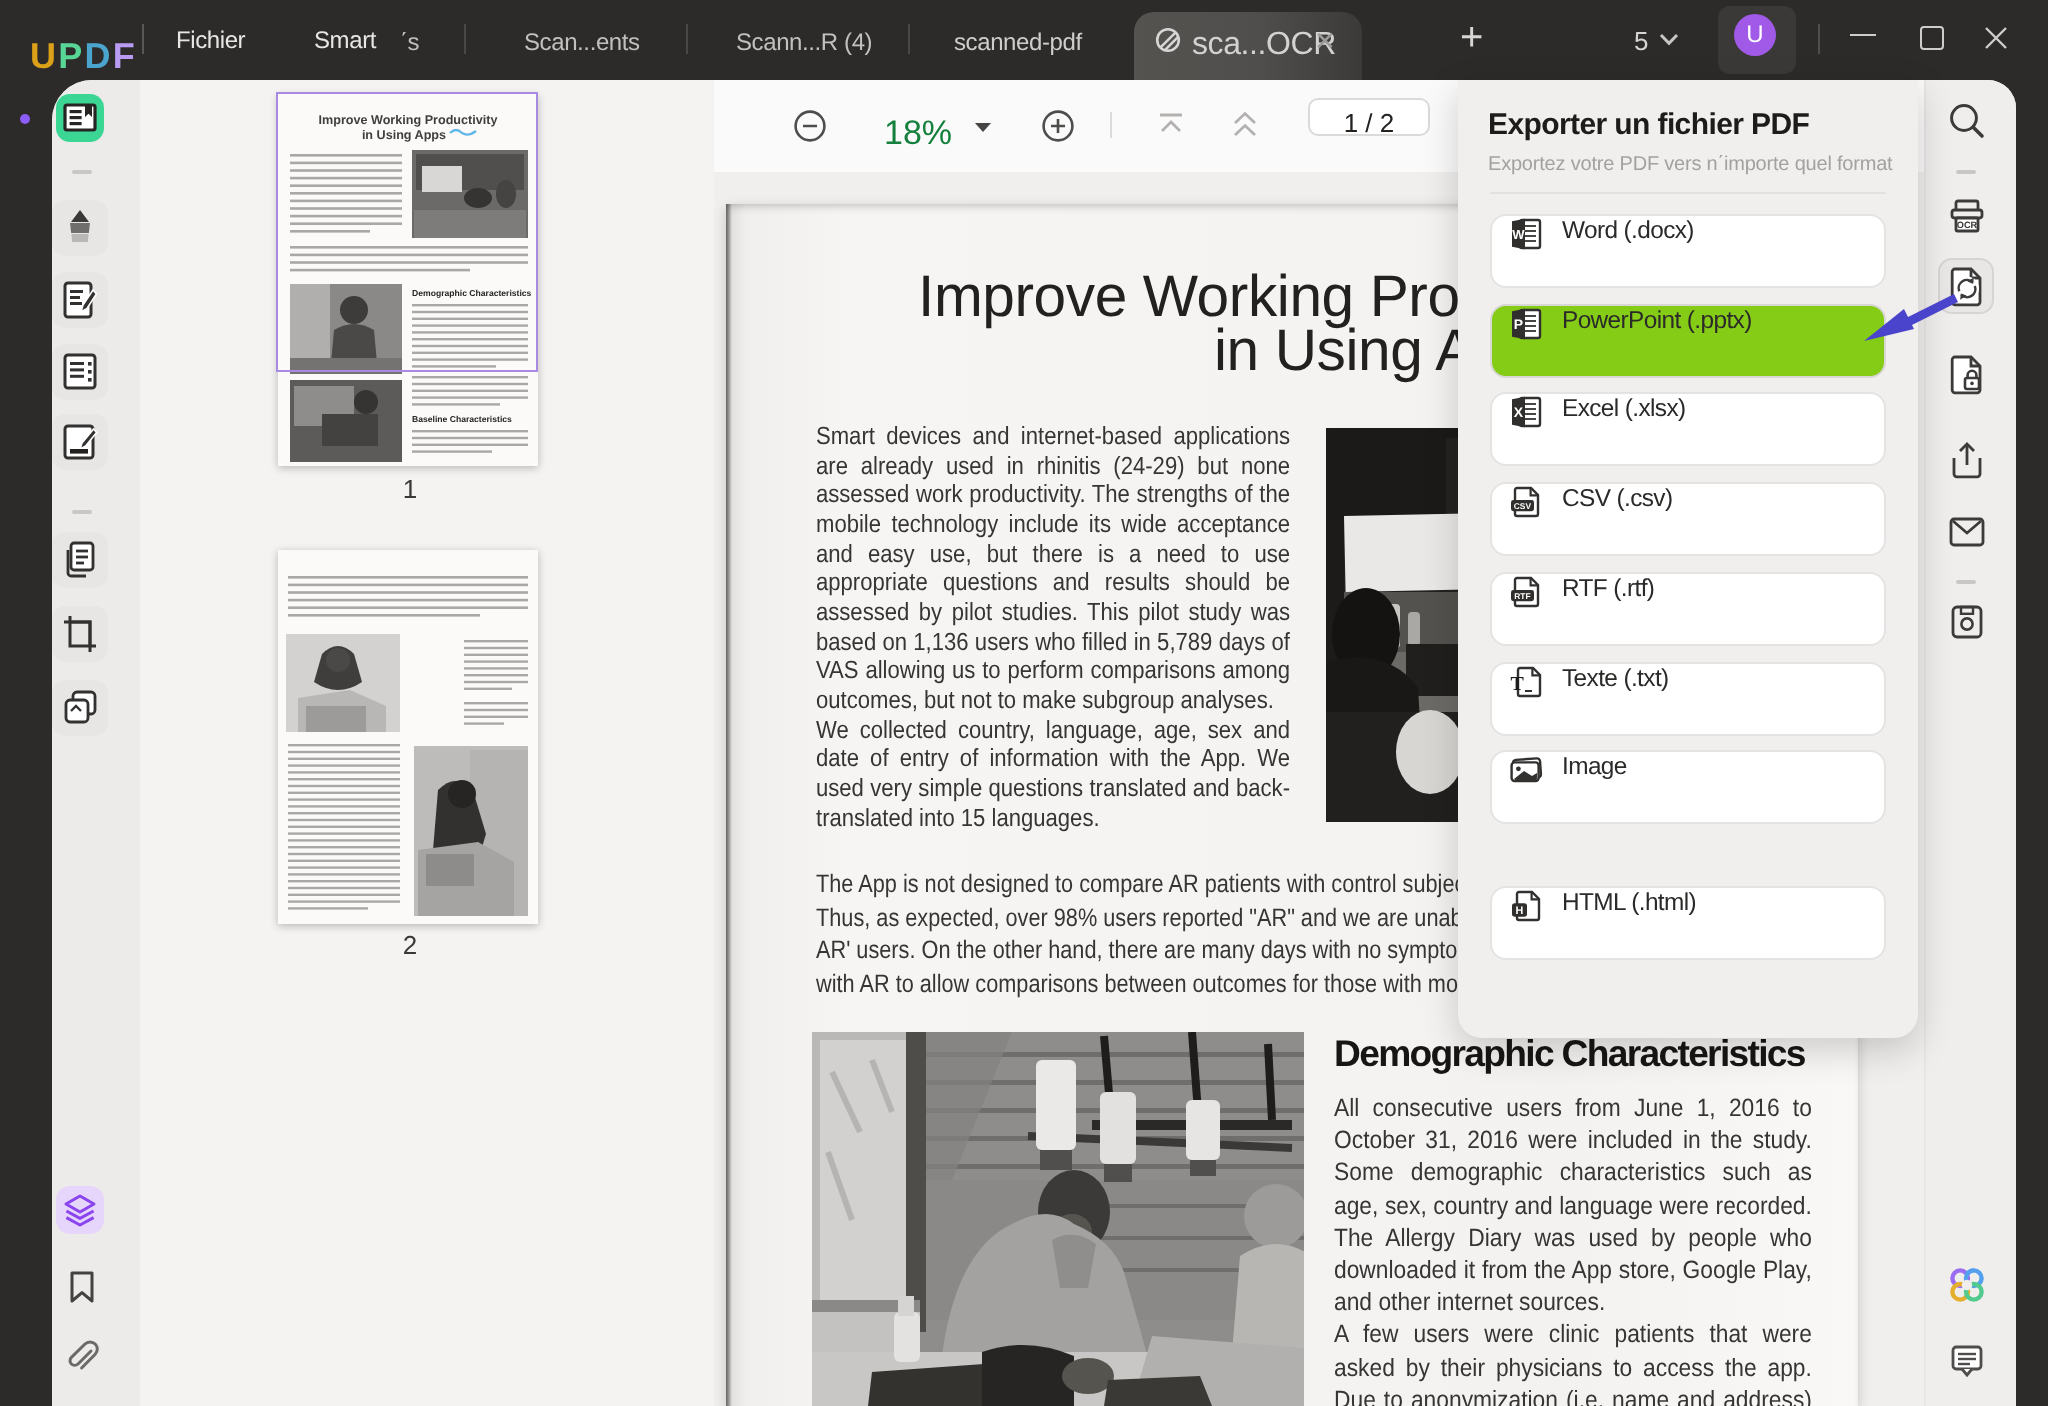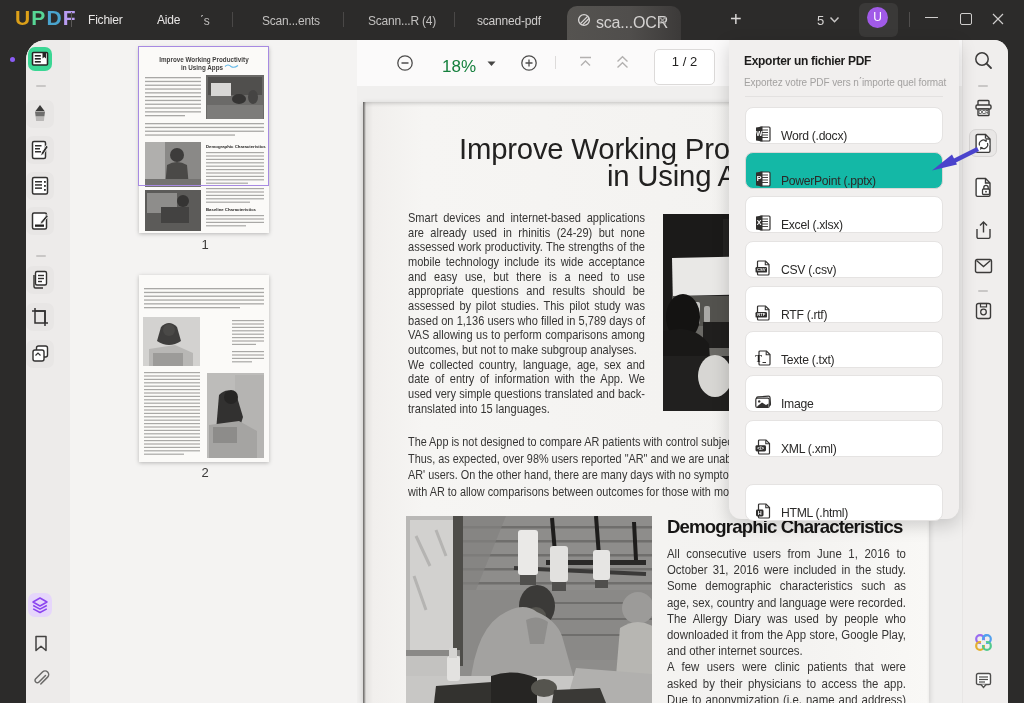--- a/index.html
+++ b/index.html
@@ -1,20 +1,20 @@
 <!DOCTYPE html>
 <html><head><meta charset="utf-8">
 <style>
   html,body{margin:0;padding:0;}
   body{width:1024px;height:703px;overflow:hidden;position:relative;
        background:#2c2b2a;font-family:"Liberation Sans",sans-serif;}
   .abs{position:absolute;}
   
   #titlebar{left:0;top:0;width:1024px;height:40px;background:#2c2b2a;color:#d6d4d3;}
-  .logo{left:15px;top:6px;font-size:21px;font-weight:bold;letter-spacing:1.1px;}
+  .logo{left:15px;top:18px;font-size:18px;font-weight:bold;letter-spacing:1.1px;}
   .menu{top:13px;font-size:12px;letter-spacing:-0.2px;color:#e8e6e5;}
   .tabtxt{top:13.5px;font-size:12px;letter-spacing:-0.2px;color:#c2c0bf;}
   .vsep{width:1px;background:#5a5857;}
   #activetab{left:567px;top:6px;width:114px;height:34px;border-radius:10px 10px 0 0;
      background:linear-gradient(90deg,#555350 0%,#504e4c 55%,#3c3a39 100%);}
   
   #shell{left:26px;top:40px;width:982px;height:663px;background:#f1efee;
      border-radius:20px 14px 0 0;overflow:hidden;}
   #leftrail{left:0;top:0;width:44px;height:663px;background:#edebea;}
   #thumbpanel{left:44px;top:0;width:287px;height:663px;background:#f4f3f2;}
@@ -25,38 +25,38 @@
   .sep{height:2px;border-radius:1px;background:#c9c7c6;}
   
   #page{left:363px;top:102px;width:566px;height:601px;
      background:linear-gradient(90deg,#6e6c6a 0px,#8a8886 1px,#e3e1df 3px,#f1efed 10px,#f6f5f3 60px,#f3f2f0 420px,#f9f8f6 100%);
      box-shadow:0 2px 6px rgba(0,0,0,.18), inset 0 3px 4px -2px rgba(0,0,0,.22);}
   .doc{color:#2e2d2c;}
   
   #panel{left:729px;top:40px;width:230px;height:479px;background:#f1efee;
      border-radius:0 0 12px 12px;box-shadow:0 6px 18px rgba(0,0,0,.18);}
   .card{left:16px;width:198px;height:37px;background:#fff;border:1px solid #e5e3e2;
-     border-radius:8px;box-sizing:border-box;display:flex;align-items:flex-end;}
-  .card.sel{background:#14b8a6;border-color:#d9d7d6;}
+     border-radius:8px;box-sizing:border-box;display:flex;align-items:flex-start;}
+  .card.sel{background:#84cc16;border-color:#d9d7d6;}
   .card .ic{margin-left:8px;width:18px;height:18px;flex:0 0 18px;}
   .card .lbl{margin-left:9px;font-size:12.2px;letter-spacing:-0.3px;color:#2b2a29;}
   .jl{text-align:justify;text-align-last:justify;white-space:nowrap;color:#363534;}
   .jll{text-align:left;text-align-last:left;white-space:nowrap;color:#363534;}
   #para1 div{font-size:12.4px;line-height:14.65px;}
   #para2 div{font-size:12.6px;line-height:16.5px;}
   #para3 div{font-size:12.5px;line-height:16.2px;}
   .th{position:absolute;background:#fdfcfb;box-shadow:0 1px 4px rgba(0,0,0,.25);}
 </style></head>
 <body>
 
 <div class="abs" id="titlebar">
   <div class="abs logo"><span style="color:#dca019">U</span><span style="color:#57d695">P</span><span style="color:#4aa4cd">D</span><span style="color:#b99cf2">F</span></div>
   <div class="abs vsep" style="left:71px;top:12px;height:15px;"></div>
   <div class="abs menu" style="left:88px;">Fichier</div>
-  <div class="abs menu" style="left:157px;">Aide</div>
+  <div class="abs menu" style="left:157px;">Smart</div>
   <div class="abs tabtxt" style="left:200px;">΄s</div>
   <div class="abs vsep" style="left:232px;top:12px;height:15px;background:#4a4847;"></div>
   <div class="abs tabtxt" style="left:262px;">Scan...ents</div>
   <div class="abs vsep" style="left:343px;top:12px;height:15px;background:#4a4847;"></div>
   <div class="abs tabtxt" style="left:368px;">Scann...R (4)</div>
   <div class="abs vsep" style="left:454px;top:12px;height:15px;background:#4a4847;"></div>
   <div class="abs tabtxt" style="left:477px;color:#cfcdcc;">scanned-pdf</div>
   <div class="abs" id="activetab"></div>
   <svg class="abs" style="left:577px;top:13px;" width="15" height="14" viewBox="0 0 15 14">
     <circle cx="7" cy="7" r="5.4" fill="none" stroke="#d8d6d5" stroke-width="1.3"></circle>
@@ -104,21 +104,21 @@
     </svg>
   <div class="abs vsep" style="left:529px;top:16px;height:13px;background:#dddbda;"></div>
   <svg class="abs" style="left:553px;top:16px;" width="13" height="13" viewBox="0 0 13 13">
     <line x1="1" y1="1.5" x2="12" y2="1.5" stroke="#b3b1b0" stroke-width="1.4"></line>
     <path d="M2 9.5 L6.5 5 L11 9.5" fill="none" stroke="#b3b1b0" stroke-width="1.4"></path>
     </svg>
   <svg class="abs" style="left:590px;top:15px;" width="13" height="15" viewBox="0 0 13 15">
     <path d="M1.5 6.5 L6.5 1.8 L11.5 6.5" fill="none" stroke="#b3b1b0" stroke-width="1.4"></path>
     <path d="M1.5 12.5 L6.5 7.8 L11.5 12.5" fill="none" stroke="#b3b1b0" stroke-width="1.4"></path>
     </svg>
-  <div class="abs" style="left:628px;top:9px;width:61px;height:36px;background:#fff;border:1px solid #dcdad9;border-radius:5px;box-sizing:border-box;text-align:center;font-size:13px;color:#232221;line-height:24px;">1 / 2</div>
+  <div class="abs" style="left:628px;top:9px;width:61px;height:19px;background:#fff;border:1px solid #dcdad9;border-radius:5px;box-sizing:border-box;text-align:center;font-size:13px;color:#232221;line-height:24px;">1 / 2</div>
 
   <div class="abs" style="left:2px;top:7px;width:24px;height:24px;border-radius:7px;background:#3bd694;"></div>
   <svg class="abs" style="left:5px;top:10px;" width="18" height="18" viewBox="0 0 18 18">
     <rect x="1.5" y="2.5" width="15" height="12.5" rx="1" fill="#fff" stroke="#262524" stroke-width="1.6"></rect>
     <rect x="3.8" y="5" width="6" height="1.6" fill="#262524"></rect>
     <rect x="3.8" y="8" width="6" height="1.6" fill="#262524"></rect>
     <rect x="3.8" y="11" width="6" height="1.6" fill="#262524"></rect>
     <path d="M11.5 2.5 h3.5 v6 l-1.75 -1.6 l-1.75 1.6 Z" fill="#262524"></path>
     </svg>
   <div class="abs sep" style="left:10px;top:45px;width:10px;"></div>
@@ -498,21 +498,21 @@
     <rect x="96" y="100" width="29" height="83" fill="#b5b4b2"></rect>
     <path d="M80 120 q10 -10 18 2 l6 20 l-8 26 l-20 0 Z" fill="#323130"></path>
     <circle cx="92" cy="122" r="7" fill="#262524"></circle>
     <path d="M70 150 l30 -4 l18 10 l0 27 l-48 0 Z" fill="#a5a4a2"></path>
     <rect x="74" y="152" width="24" height="16" fill="#8d8c8a"></rect>
   </svg>
 </div>
 <div class="abs" style="left:199px;top:465px;width:12px;text-align:center;font-size:13px;color:#3a3938;">2</div>
 
 <div class="abs" id="panel">
-  <div class="abs" style="left:15px;top:13.5px;font-size:12px;letter-spacing:-0.3px;font-weight:bold;color:#1d1c1b;">Exporter un fichier PDF</div>
+  <div class="abs" style="left:15px;top:13.5px;font-size:15px;letter-spacing:-0.3px;font-weight:bold;color:#1d1c1b;">Exporter un fichier PDF</div>
   <div class="abs" style="left:15px;top:37px;font-size:10px;letter-spacing:-0.1px;color:#a3a1a0;white-space:nowrap;">Exportez votre PDF vers n΄importe quel format</div>
   <div class="abs" style="left:16px;top:56px;width:198px;height:1px;background:#e3e1e0;"></div>
   <div class="abs card" style="top:67px;">
       <span class="ic" id="icW"><svg width="18" height="18" viewBox="0 0 18 18">
 <rect x="6" y="2" width="10" height="14" rx="1" fill="#fff" stroke="#323130" stroke-width="1.2"></rect>
 <line x1="8" y1="5" x2="14" y2="5" stroke="#323130" stroke-width="0.9"></line>
 <line x1="8" y1="7.5" x2="14" y2="7.5" stroke="#323130" stroke-width="0.9"></line>
 <line x1="8" y1="10" x2="14" y2="10" stroke="#323130" stroke-width="0.9"></line>
 <line x1="8" y1="12.5" x2="14" y2="12.5" stroke="#323130" stroke-width="0.9"></line>
 <path d="M2 2.6 L8.5 1.4 V16.6 L2 15.4 Z" fill="#302f2e"></path>
@@ -573,30 +573,21 @@
     </div>
   <div class="abs card" style="top:335.2px;">
       <span class="ic" id="icIMG"><svg width="18" height="18" viewBox="0 0 18 18">
 <rect x="2.8" y="3.6" width="13.5" height="9.5" rx="1.5" transform="rotate(-4 9 9)" fill="#fff" stroke="#323130" stroke-width="1.2"></rect>
 <rect x="1.8" y="5.2" width="13.5" height="9.3" rx="1.5" fill="#fff" stroke="#323130" stroke-width="1.2"></rect>
 <circle cx="5.2" cy="8.4" r="1.2" fill="#323130"></circle>
 <path d="M3 13.5 L8 9.5 L12 12 L14.5 10.5 V13 a1.5 1.5 0 0 1 -1.5 1.5 H4.5 Z" fill="#323130"></path>
         </svg></span>
       <span class="lbl">Image</span>
     </div>
-  <div class="abs card" style="top:379.9px;">
-      <span class="ic" id="icXML"><svg width="18" height="18" viewBox="0 0 18 18">
-<path d="M5.5 2 h6.5 l3.5 3.5 V15 a1 1 0 0 1 -1 1 h-9 a1 1 0 0 1 -1 -1 V3 a1 1 0 0 1 1 -1 Z" fill="#fff" stroke="#323130" stroke-width="1.2"></path>
-<path d="M11.8 2.2 v3.5 h3.6" fill="none" stroke="#323130" stroke-width="1.1"></path>
-<rect x="1.5" y="7.2" width="10.5" height="6.2" rx="1.4" fill="#302f2e"></rect>
-<text x="6.7" y="12" font-size="4.6" font-weight="bold" fill="#fff" text-anchor="middle" font-family="Liberation Sans">&lt;/&gt;</text>
-        </svg></span>
-      <span class="lbl">XML (.xml)</span>
-    </div>
-  <div class="abs card" style="top:444px;">
+  <div class="abs card" style="top:403px;">
       <span class="ic" id="icHTML"><svg width="18" height="18" viewBox="0 0 18 18">
 <path d="M5.5 2 h6.5 l3.5 3.5 V15 a1 1 0 0 1 -1 1 h-9 a1 1 0 0 1 -1 -1 V3 a1 1 0 0 1 1 -1 Z" fill="#fff" stroke="#323130" stroke-width="1.2"></path>
 <path d="M11.8 2.2 v3.5 h3.6" fill="none" stroke="#323130" stroke-width="1.1"></path>
 <rect x="2" y="7.6" width="7.5" height="6.8" rx="1.4" fill="#302f2e"></rect>
 <text x="5.7" y="12.8" font-size="5.4" font-weight="bold" fill="#fff" text-anchor="middle" font-family="Liberation Sans">H</text>
         </svg></span>
       <span class="lbl">HTML (.html)</span>
     </div>
 </div>
 

